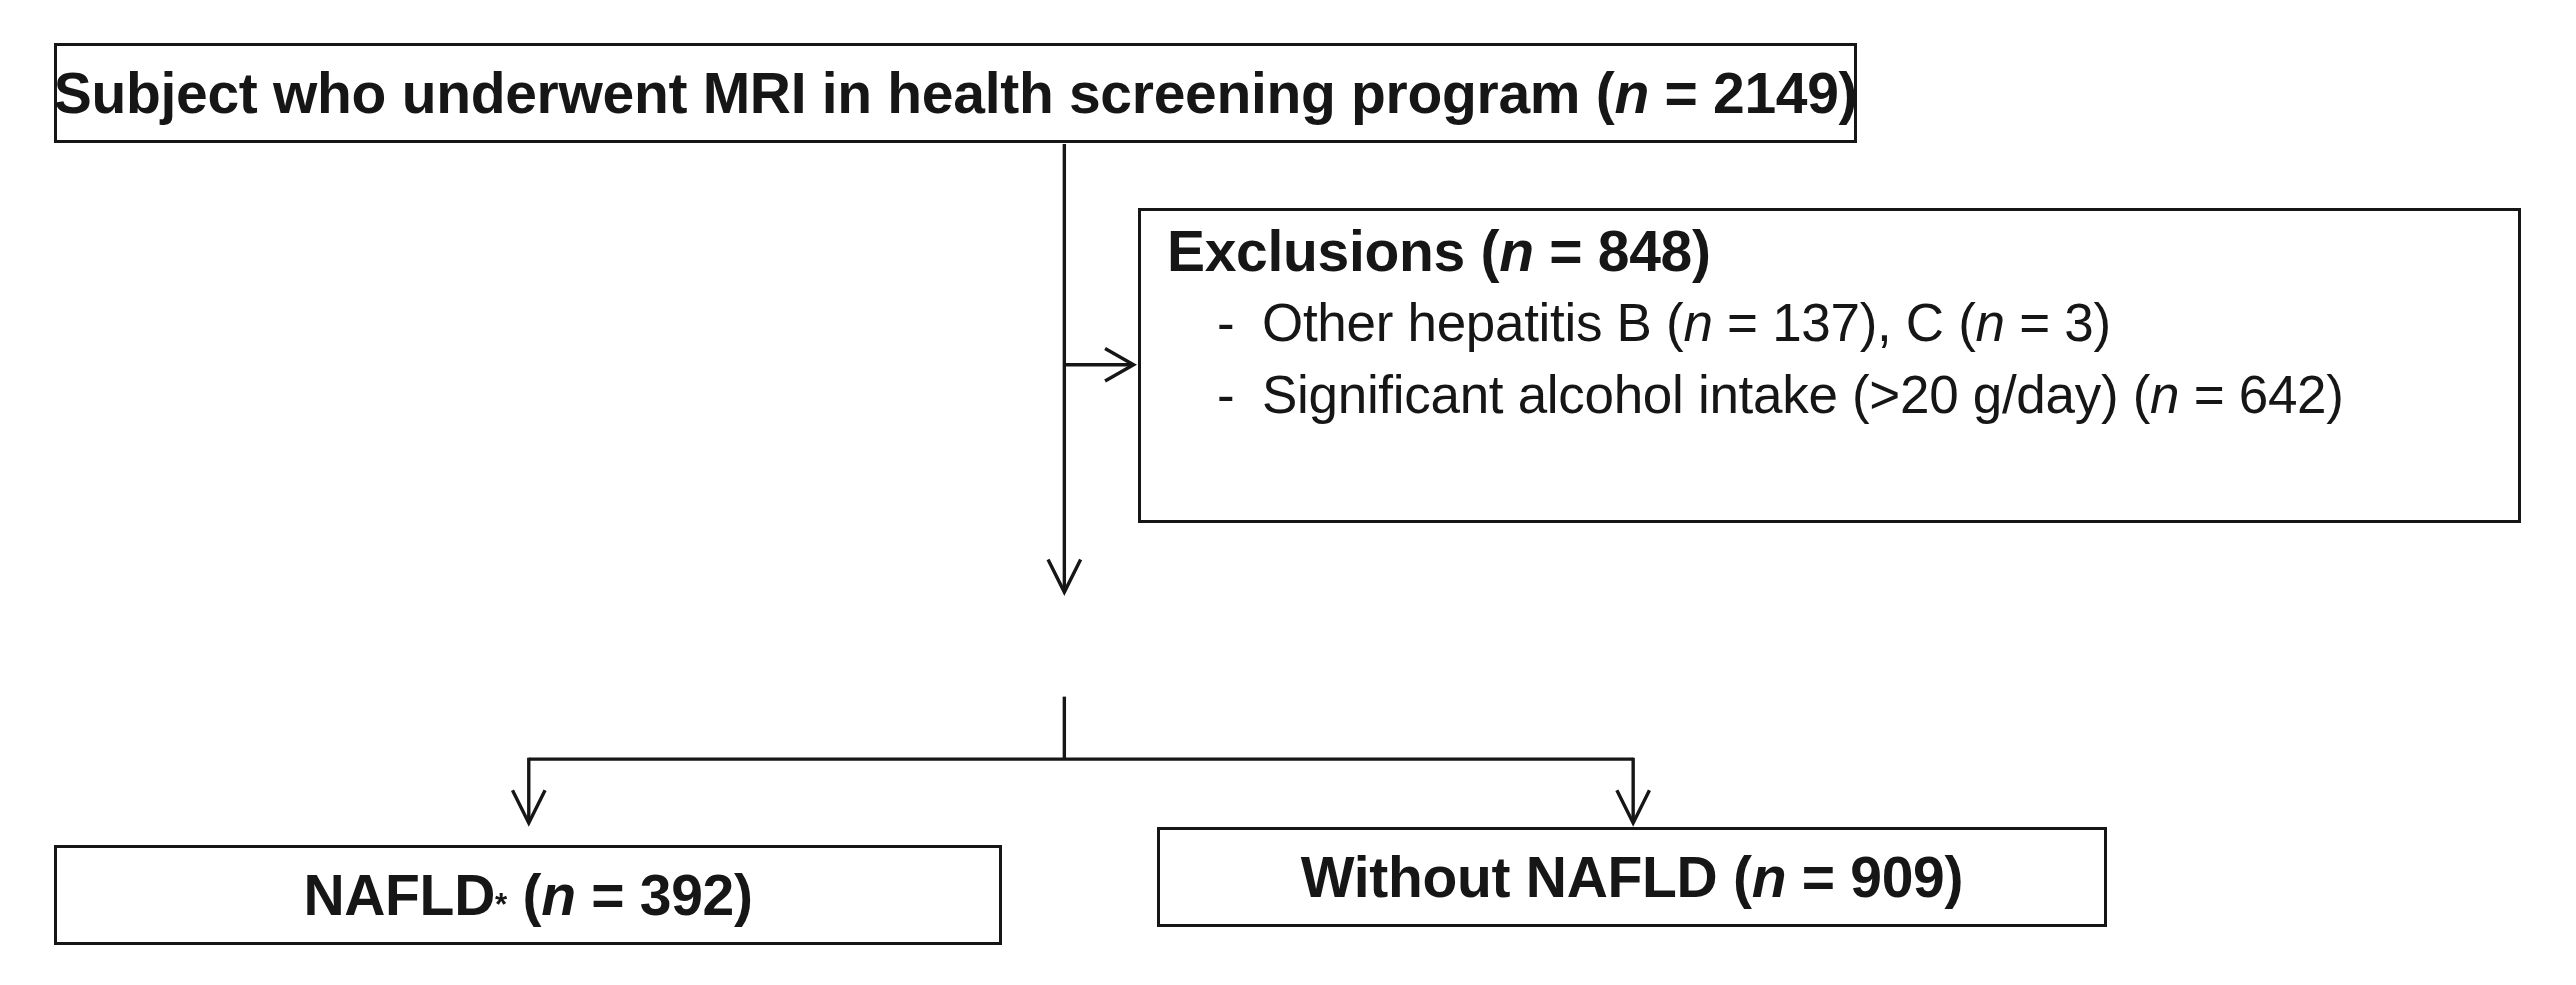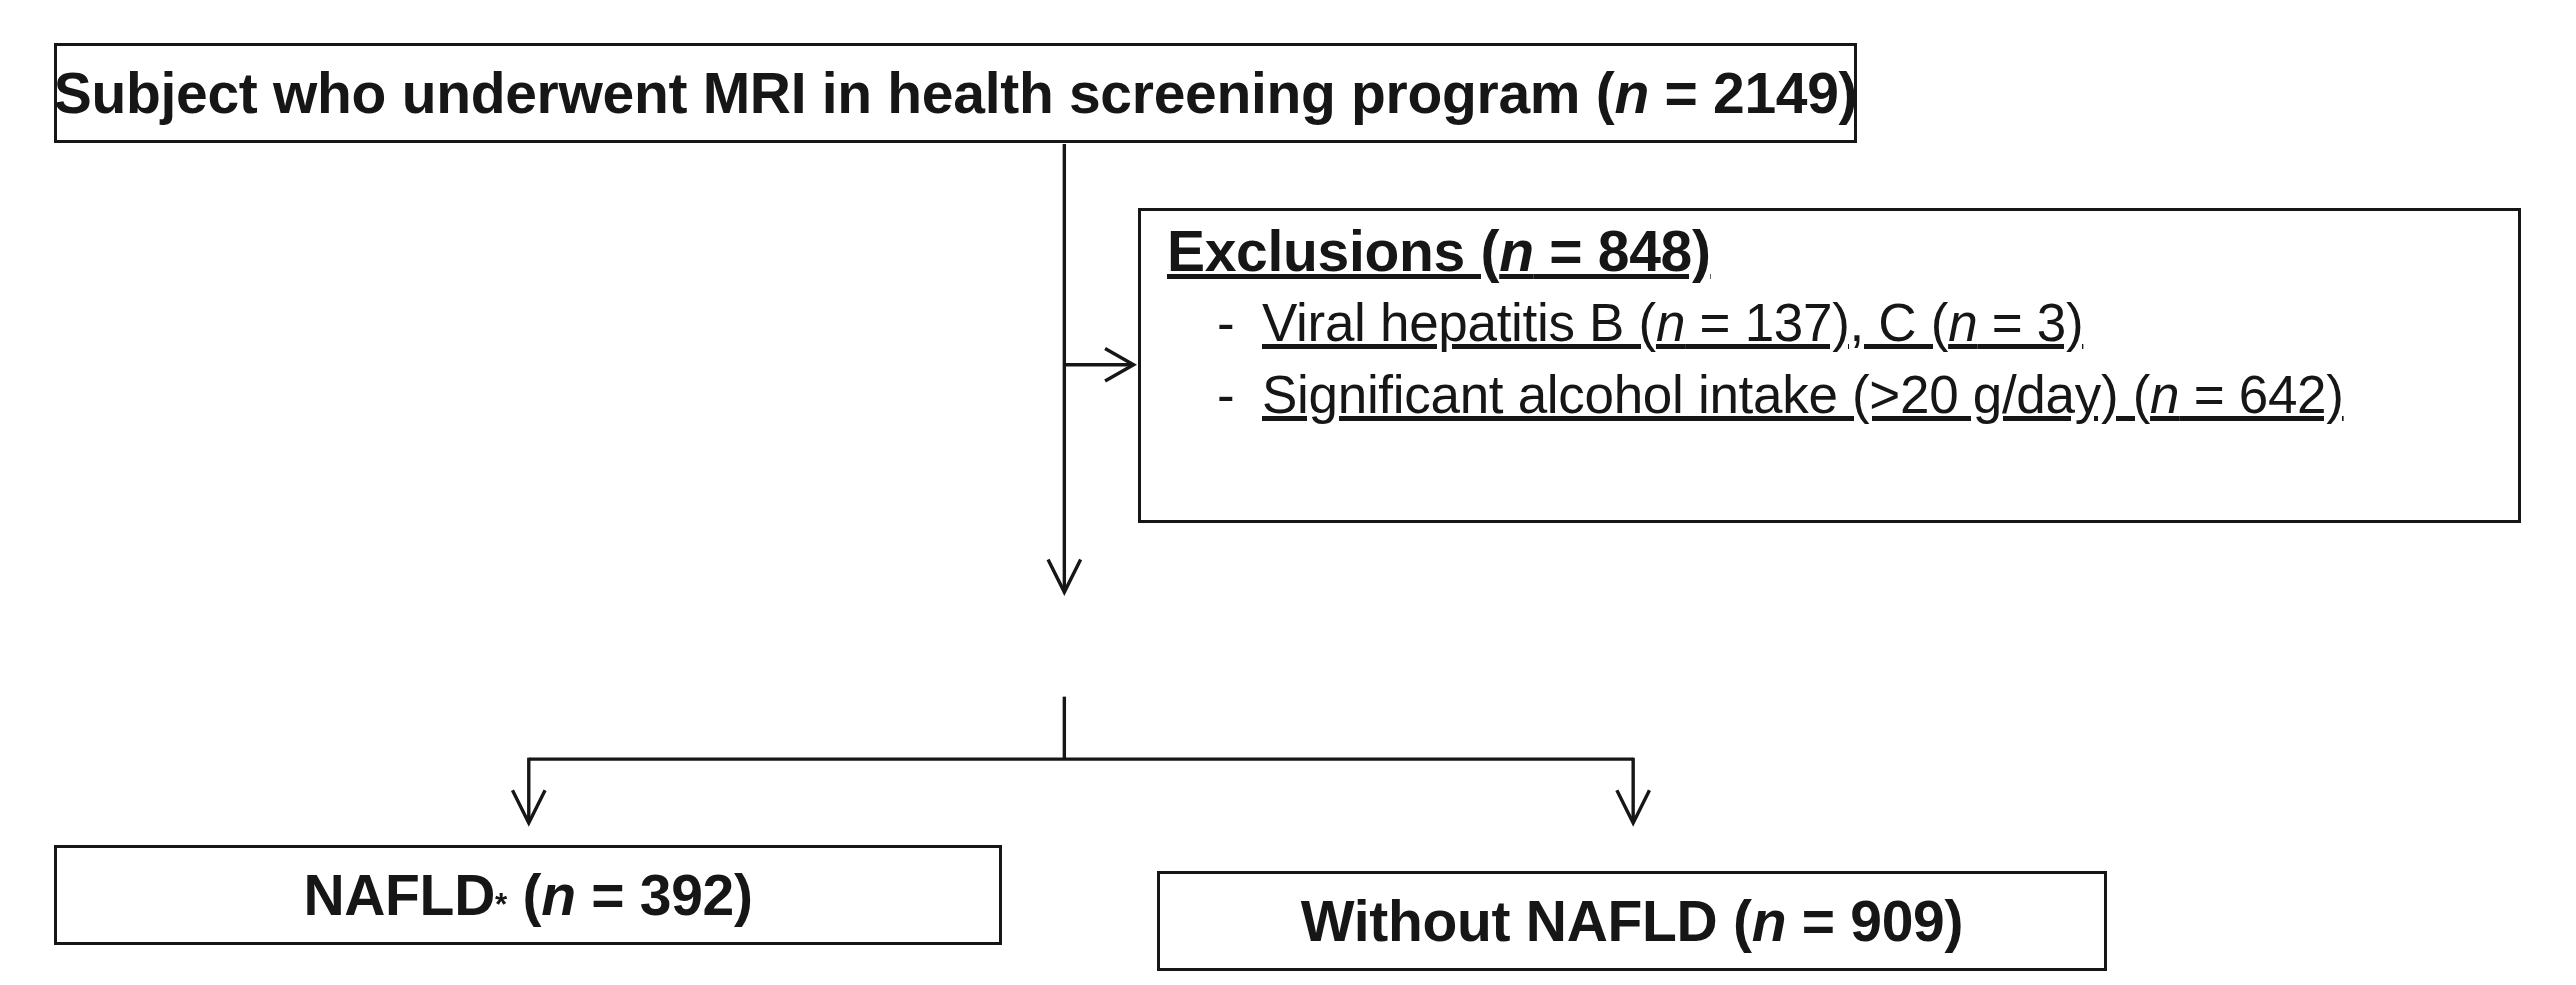--- a/index.html
+++ b/index.html
@@ -41,24 +41,24 @@
   }
   .n { font-style: italic; }
   sup.star {
     font-size: 55%;
     vertical-align: 50%;
     line-height: 0;
   }
   #box-screened  { left: 54px;   top: 43px;   width: 1803px; height: 100px; }
   #box-exclusions{ left: 1138px; top: 208px;  width: 1383px; height: 315px;
                    padding: 4.1px 5.4px 0 26px; line-height: 72px; font-size: 53px;
-                   letter-spacing: -0.3px; white-space: nowrap; text-decoration: underline; }
+                   letter-spacing: -0.3px; white-space: nowrap; }
   #box-eligible  { left: 54px;   top: 596px;  width: 2053px; height: 100px; }
   #box-nafld     { left: 54px;   top: 845px; width: 948px; height: 100px; }
-  #box-without   { left: 1157px; top: 827px; width: 950px; height: 100px; margin-top: 44px; }
+  #box-without   { left: 1157px; top: 827px; width: 950px; height: 100px; }
   .excl-title { font-weight: bold; font-size: 57px; }
   .excl-item  { padding-left: 50px; }
   .excl-item .dash {
     display: inline-block;
     width: 45px;
   }
 </style>
 </head>
 <body>
 
@@ -76,21 +76,21 @@
     <line x1="2406" y1="1116" x2="2406" y2="1210"></line>
     <polyline points="2382,1164 2406,1212 2430,1164"></polyline>
   </svg>
 
   <div class="box label" id="box-screened">
     <span><span>Subject who underwent MRI in health screening program (</span><i class="n">n</i><span> = 2149)</span></span>
   </div>
 
   <div class="box excl" id="box-exclusions">
     <div class="excl-title"><span>Exclusions (</span><i class="n">n</i><span> = 848)</span></div>
-    <div class="excl-item"><span class="dash">-</span><span><span>Viral hepatitis B (</span><i class="n">n</i><span> = 137), C (</span><i class="n">n</i><span> = 3)</span></span></div>
+    <div class="excl-item"><span class="dash">-</span><span><span>Other hepatitis B (</span><i class="n">n</i><span> = 137), C (</span><i class="n">n</i><span> = 3)</span></span></div>
     <div class="excl-item"><span class="dash">-</span><span><span>Significant alcohol intake (&gt;20 g/day) (</span><i class="n">n</i><span> = 642)</span></span></div>
   </div>
 
 
   <div class="box label" id="box-nafld">
     <span><span>NAFLD</span><sup class="star">*</sup><span> (</span><i class="n">n</i><span> = 392)</span></span>
   </div>
 
   <div class="box label" id="box-without">
     <span><span>Without NAFLD (</span><i class="n">n</i><span> = 909)</span></span>

